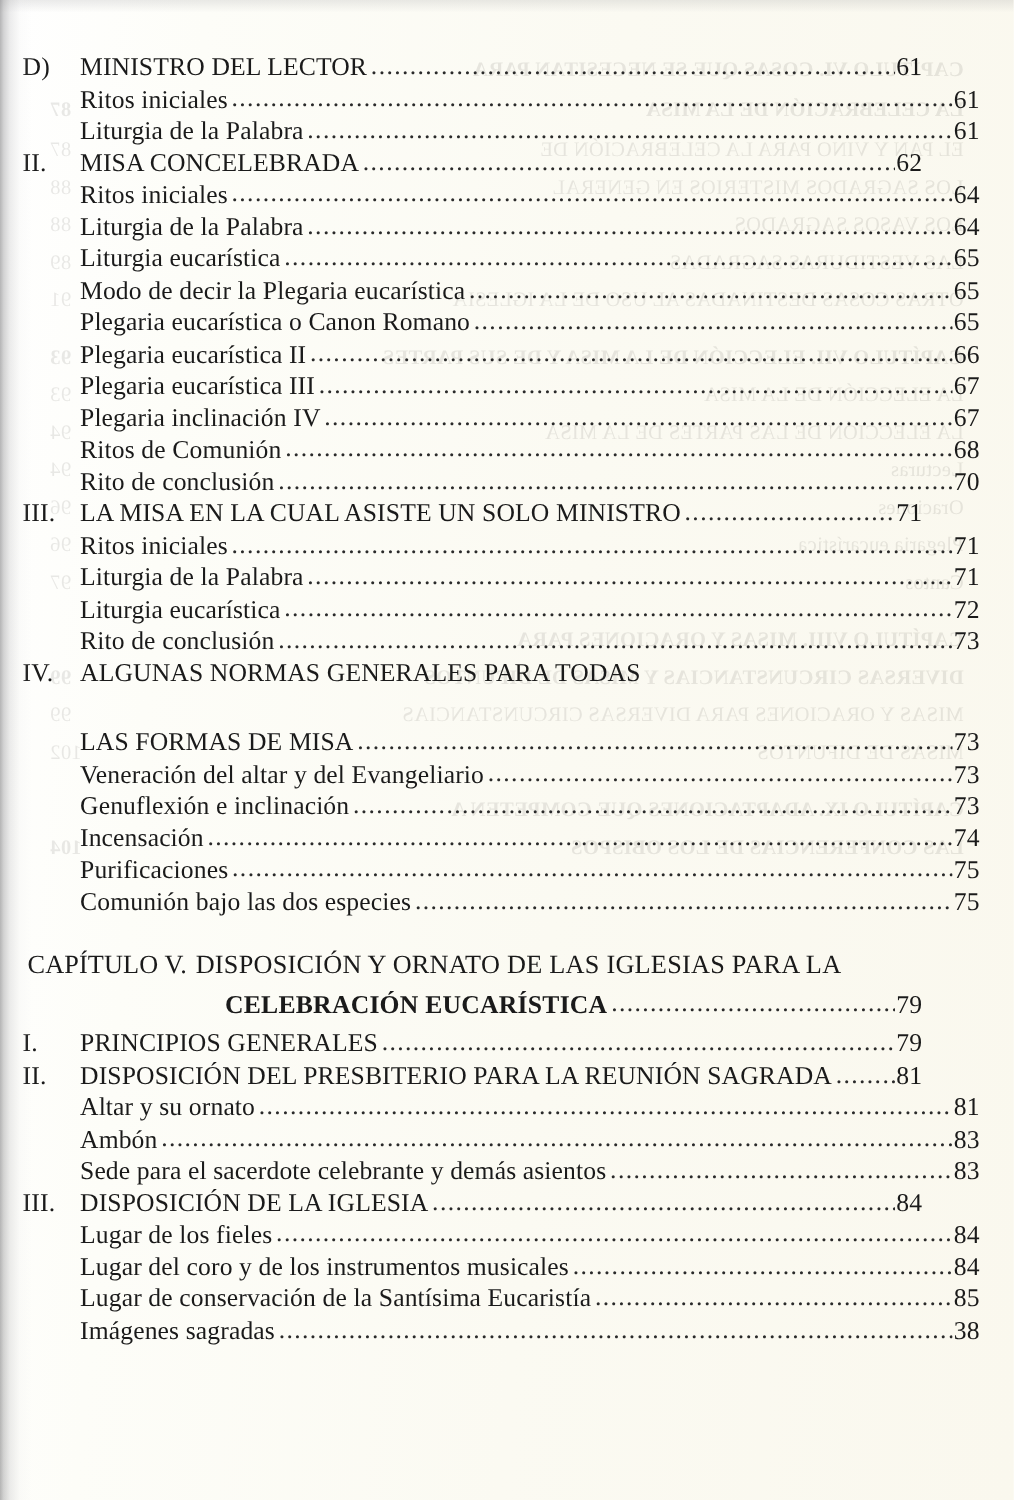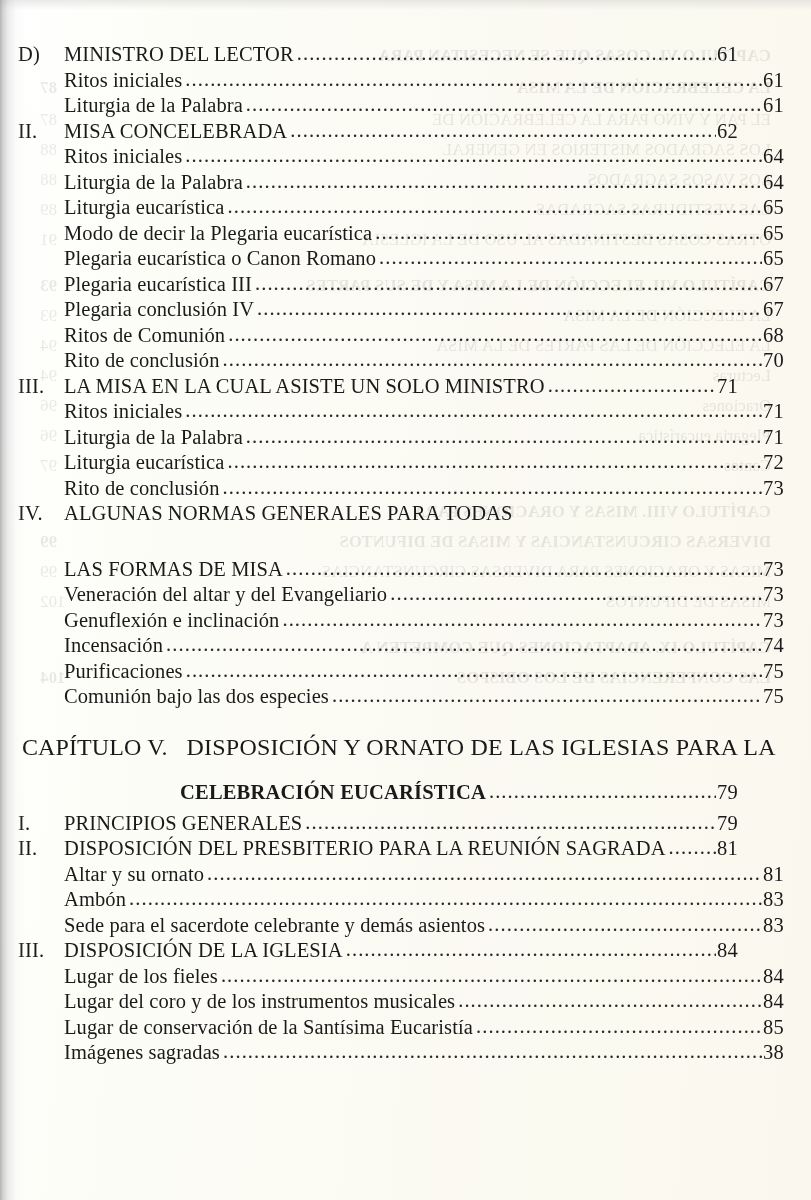--- a/index.html
+++ b/index.html
@@ -142,40 +142,39 @@
   .row.cont { padding-left: 46px; margin-top: 35px; }
 
   
   .chapter {
     margin-top: 27px;
     margin-bottom: 9px;
   }
   .chapter .line1 {
     display: flex;
     align-items: flex-start;
-    font-size: 24px;
+    font-size: 21px;
     white-space: nowrap;
     padding-left: 4px;
-    gap: 12px;
   }
   .chapter .capword {
     font-weight: normal;
     letter-spacing: 0.1px;
     margin-right: 7px;
   }
   .chapter .title1 {
     font-weight: normal;
     letter-spacing: 0.2px;
   }
   .chapter .line2 {
     display: flex;
     align-items: baseline;
     font-size: 20.5px;
     padding-left: 162px;
-    margin-top: 20px;
+    margin-top: 9px;
   }
   .chapter .title2 {
     font-weight: bold;
     letter-spacing: 0.2px;
     white-space: nowrap;
     flex: 0 0 auto;
   }
   .chapter .leader {
     top: -1px;
   }
@@ -254,26 +253,31 @@
           <span class="label">Modo de decir la Plegaria eucarística</span>
           <span class="leader"></span>
           <span class="page">65</span>
         </div>
         <div class="row sub">
           <span class="label">Plegaria eucarística o Canon Romano</span>
           <span class="leader"></span>
           <span class="page">65</span>
         </div>
         <div class="row sub">
+          <span class="label">Plegaria eucarística II</span>
+          <span class="leader"></span>
+          <span class="page">66</span>
+        </div>
+        <div class="row sub">
           <span class="label">Plegaria eucarística III</span>
           <span class="leader"></span>
           <span class="page">67</span>
         </div>
         <div class="row sub">
-          <span class="label">Plegaria conclusión IV</span>
+          <span class="label">Plegaria inclinación IV</span>
           <span class="leader"></span>
           <span class="page">67</span>
         </div>
         <div class="row sub">
           <span class="label">Ritos de Comunión</span>
           <span class="leader"></span>
           <span class="page">68</span>
         </div>
         <div class="row sub">
           <span class="label">Rito de conclusión</span>

